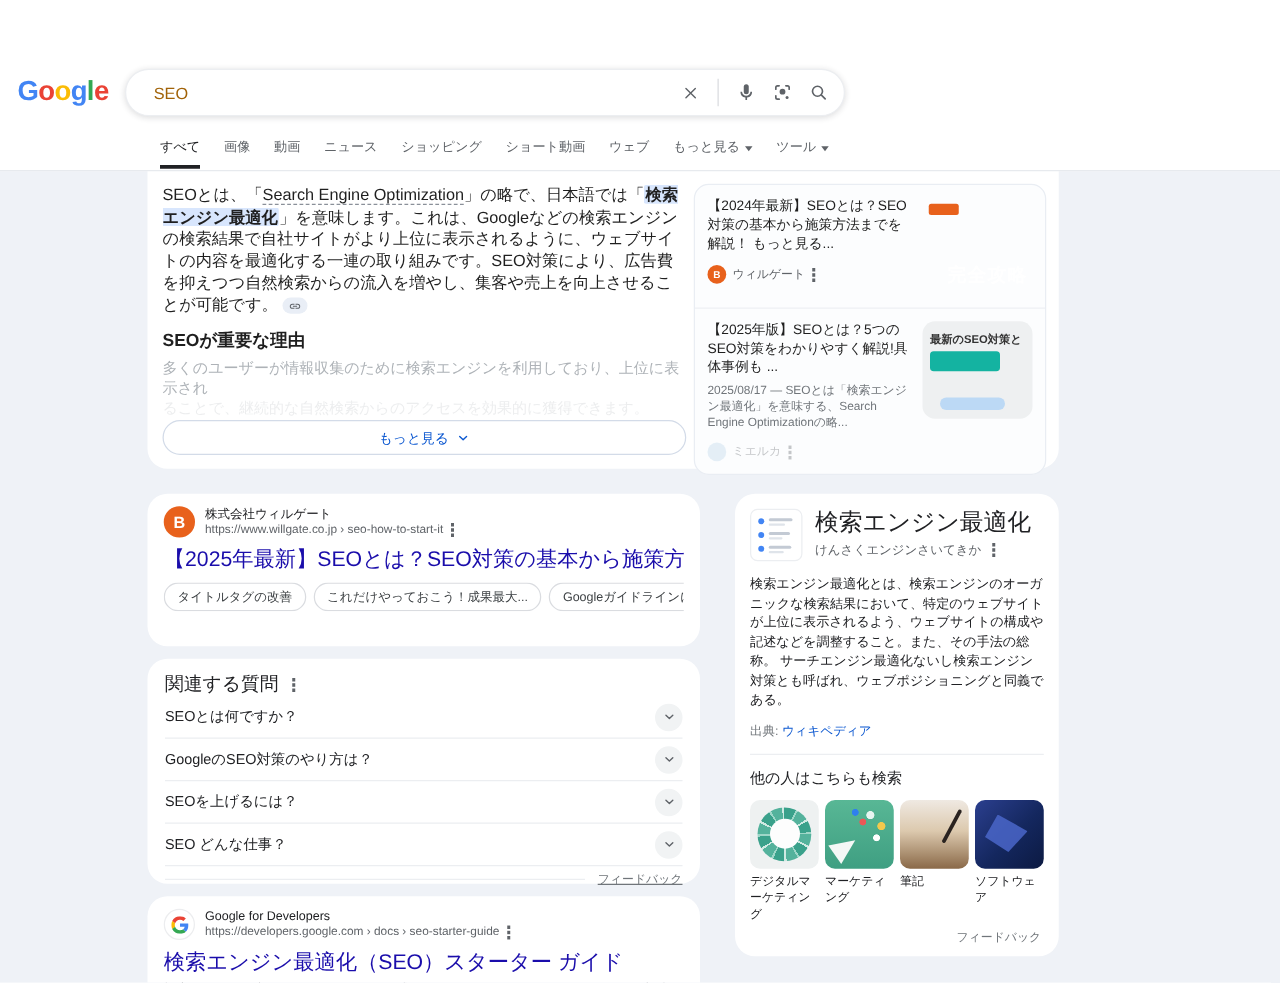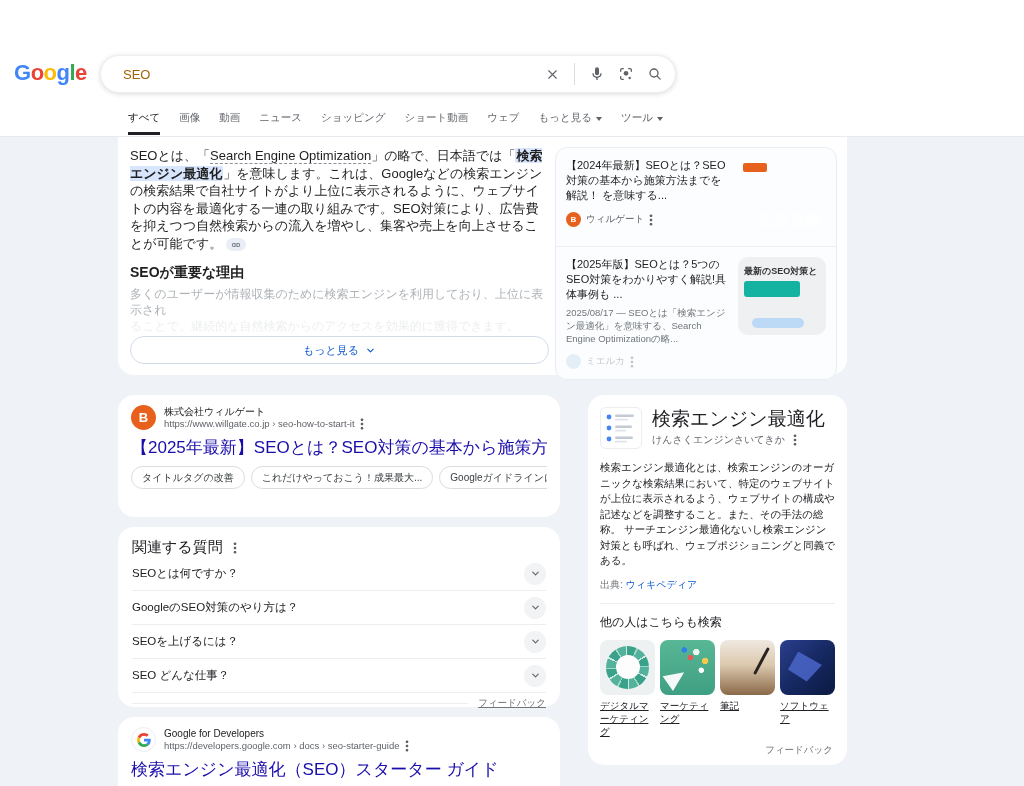--- a/index.html
+++ b/index.html
@@ -107,21 +107,21 @@
   .kp-head{display:flex;gap:10px;align-items:flex-start;}
   .kp-thumb{width:40px;height:40px;border:1px solid #eceef1;border-radius:6px;flex:none;background:#fff;
             display:flex;align-items:center;justify-content:center;}
   .kp-title{font-size:19px;color:#202124;line-height:23px;}
   .kp-sub{margin-top:3px;font-size:10px;color:#5f6368;display:flex;gap:8px;align-items:center;}
   .kp-desc{margin-top:11px;font-size:10.5px;line-height:15.5px;color:#202124;}
   .kp-src{margin-top:9px;font-size:10px;color:#70757a;}
   .kp-src a{color:#0b57d0;text-decoration:none;cursor:pointer;}
   .kp-div{height:1px;background:#eceef1;margin:11px 0 10px;}
   .kp-rel-title{font-size:12px;color:#202124;}
-  .kp-tiles{margin-top:9px;display:flex;gap:5px;text-decoration:underline;}
+  .kp-tiles{margin-top:9px;display:flex;gap:5px;}
   .tile{width:55px;cursor:pointer;}
   .tile-img{width:55px;height:55px;border-radius:8px;position:relative;overflow:hidden;}
   .tile-label{margin-top:4px;font-size:9.5px;line-height:13px;color:#202124;}
   .kp-feedback{position:absolute;right:14px;bottom:8px;font-size:9.5px;color:#70757a;cursor:pointer;}
 
   
   .img-digital{background:#eef1f1;}
   .img-digital::before{content:"";position:absolute;inset:6px;border-radius:50%;
      background:conic-gradient(#3aa18b 0 25deg,#9ed6c8 25deg 30deg,#54b29c 30deg 55deg,#cfe9e2 55deg 60deg,
        #3aa18b 60deg 85deg,#9ed6c8 85deg 90deg,#54b29c 90deg 115deg,#cfe9e2 115deg 120deg,
@@ -254,21 +254,21 @@
       <span>もっと見る</span>
       <svg viewBox="0 0 24 24" width="11" height="11">
           <path d="M6 9l6 6 6-6" fill="none" stroke="#0b57d0" stroke-width="2.4" stroke-linecap="round" stroke-linejoin="round"></path>
         </svg>
     </div>
 
     <div class="ai-right">
       <div class="cit-group">
         <div class="cit-card">
           <div class="cit-main">
-            <div class="cit-title">【2024年最新】SEOとは？SEO対策の基本から施策方法までを解説！ を意味する...</div>
+            <div class="cit-title">【2024年最新】SEOとは？SEO対策の基本から施策方法までを解説！ もっと見る...</div>
             <div class="cit-src">
               <span class="mini-fav fav-orange">B</span>
               <span>ウィルゲート</span>
               <span class="vdots sm"></span>
             </div>
           </div>
           <div class="cit-thumb thumb-a">
             <span class="badge"></span>
             <span class="ttext">完全攻略</span>
           </div>

